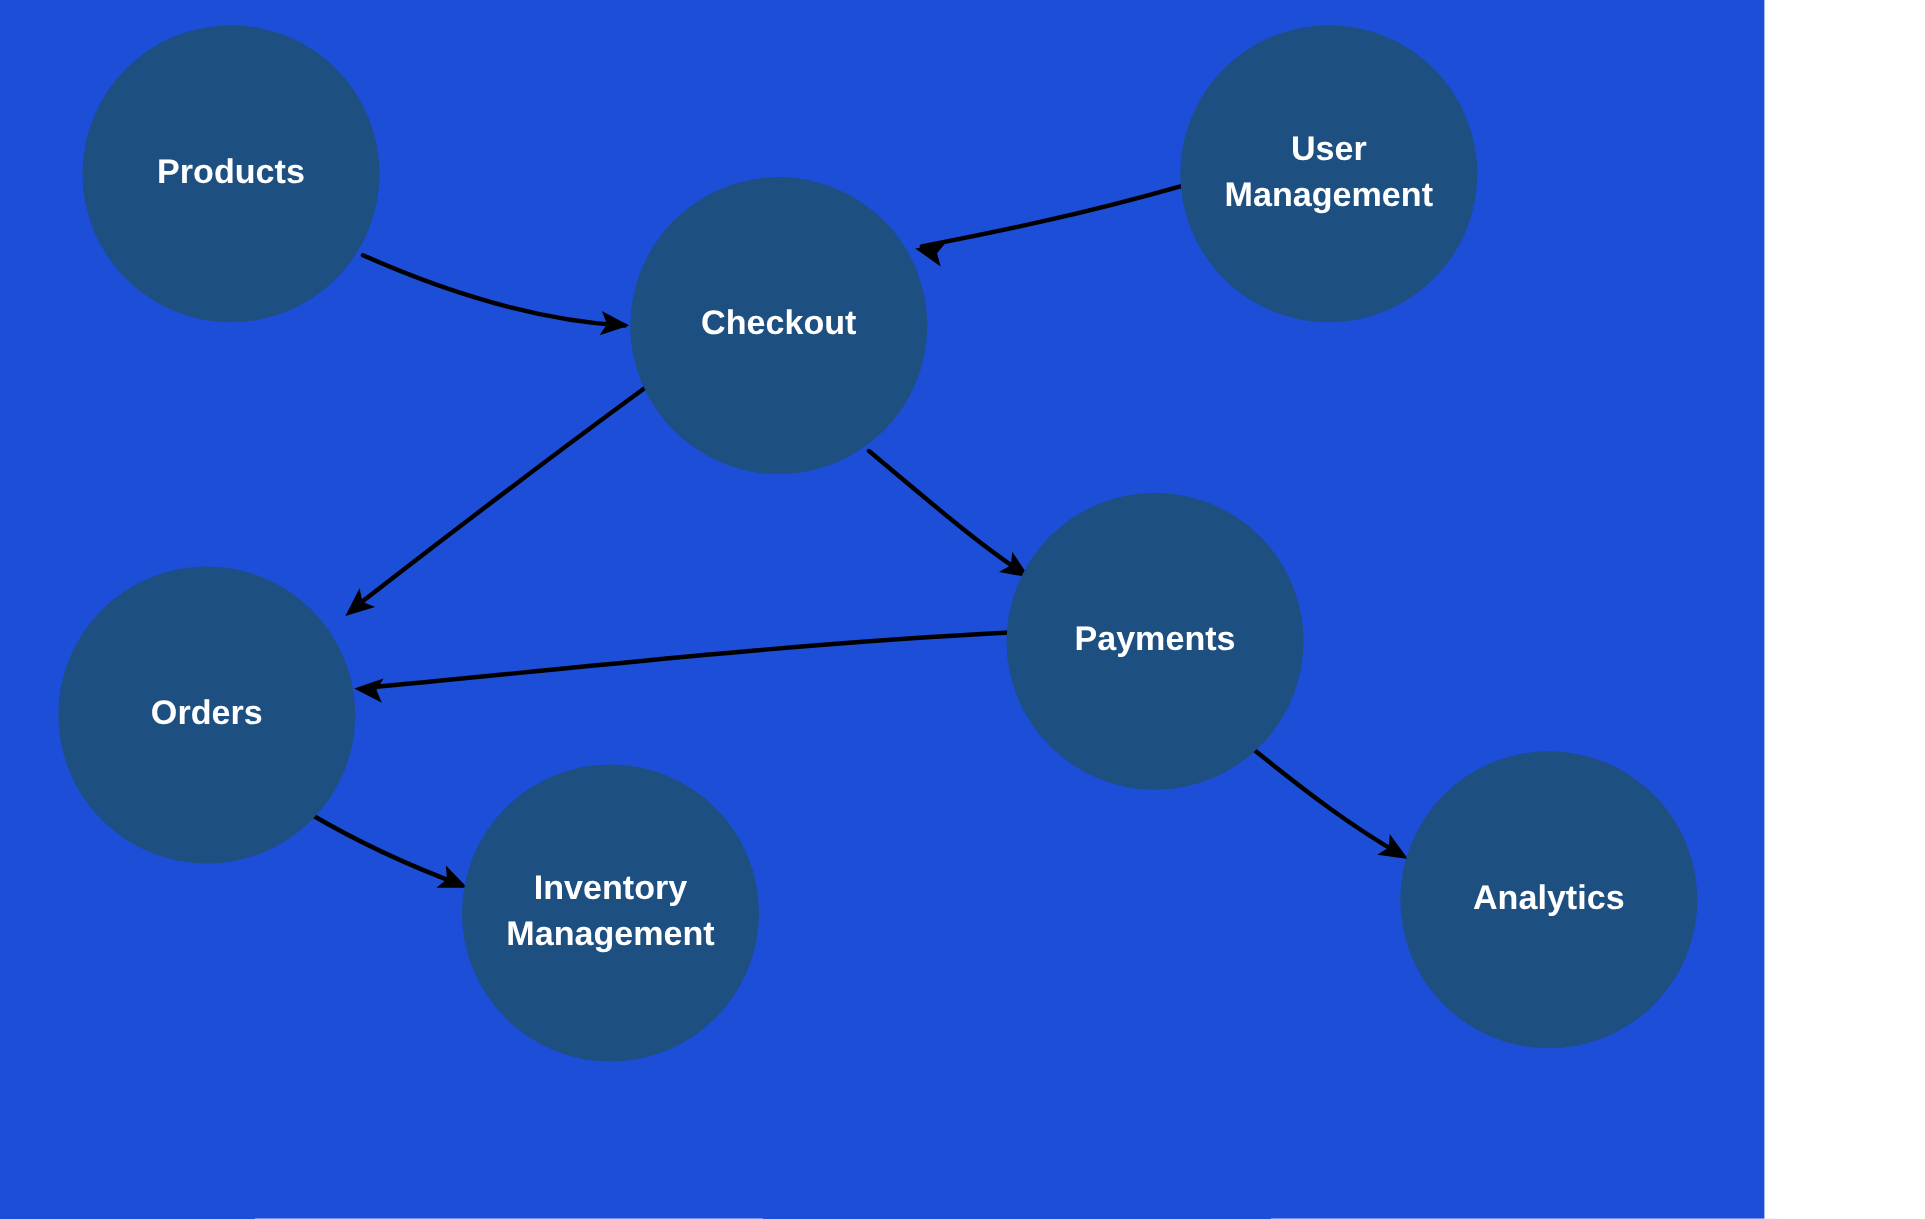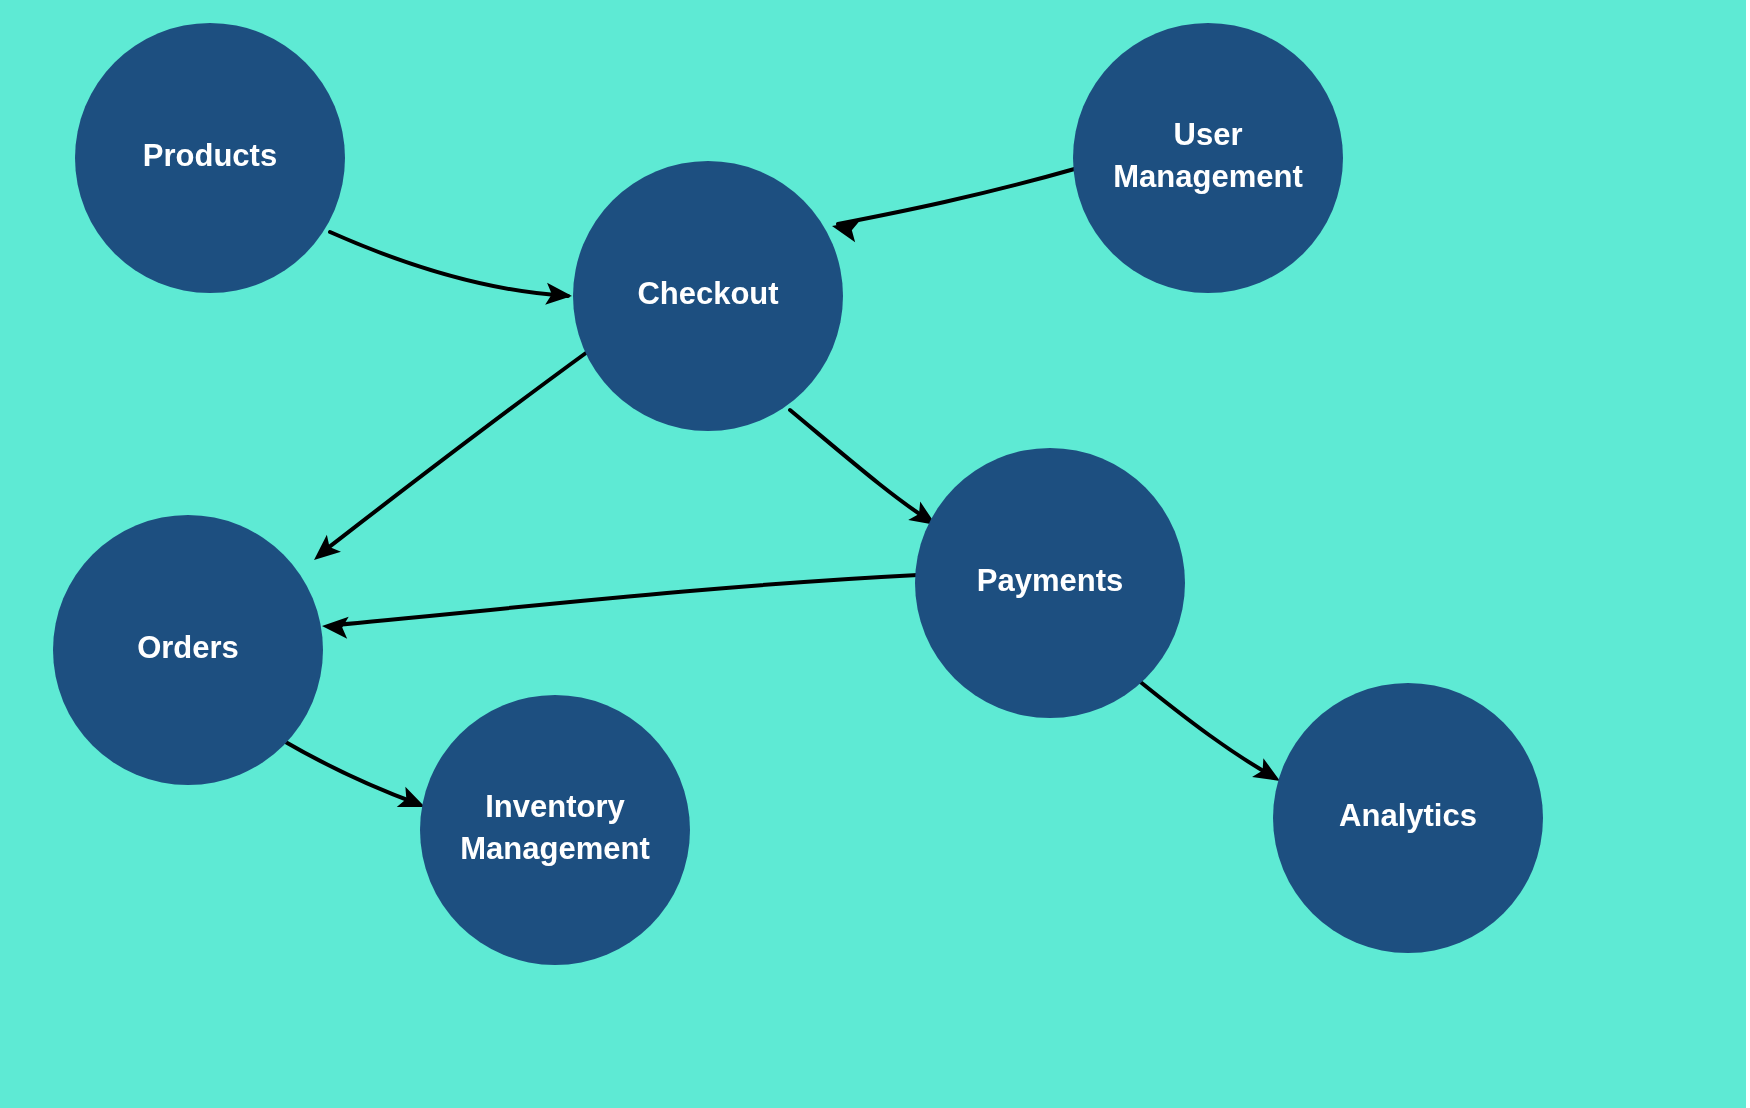--- a/index.html
+++ b/index.html
@@ -48,21 +48,21 @@
   .node-label tspan {
     font-family: "Liberation Sans", sans-serif;
   }
   .node-group {
     cursor: pointer;
   }
 </style>
 </head>
 <body>
 
-<div id="canvas" style="width: 1746px; height: 1108px; background: #5eead4;">
+<div id="canvas" style="width: 1604px; height: 1108px; background: #1d4ed8;">
   <svg id="graph-svg" viewBox="0 0 1750 1108">
     <g id="edges-layer">
         <g>
           <path class="edge-path" d="M 330,232 C 420,272 500,292 568,296" stroke="#000000"></path>
           <path d="M 0,0 L -26,-11 L -20.28,0 L -26,11 Z" fill="#000000" transform="translate(572,296) rotate(5)"></path>
         </g>
         <g>
           <path class="edge-path" d="M 1078,168 C 980,196 900,212 838,224" stroke="#000000"></path>
           <path d="M 0,0 L -26,-11 L -20.28,0 L -26,11 Z" fill="#000000" transform="translate(832,226) rotate(192)"></path>
         </g>

